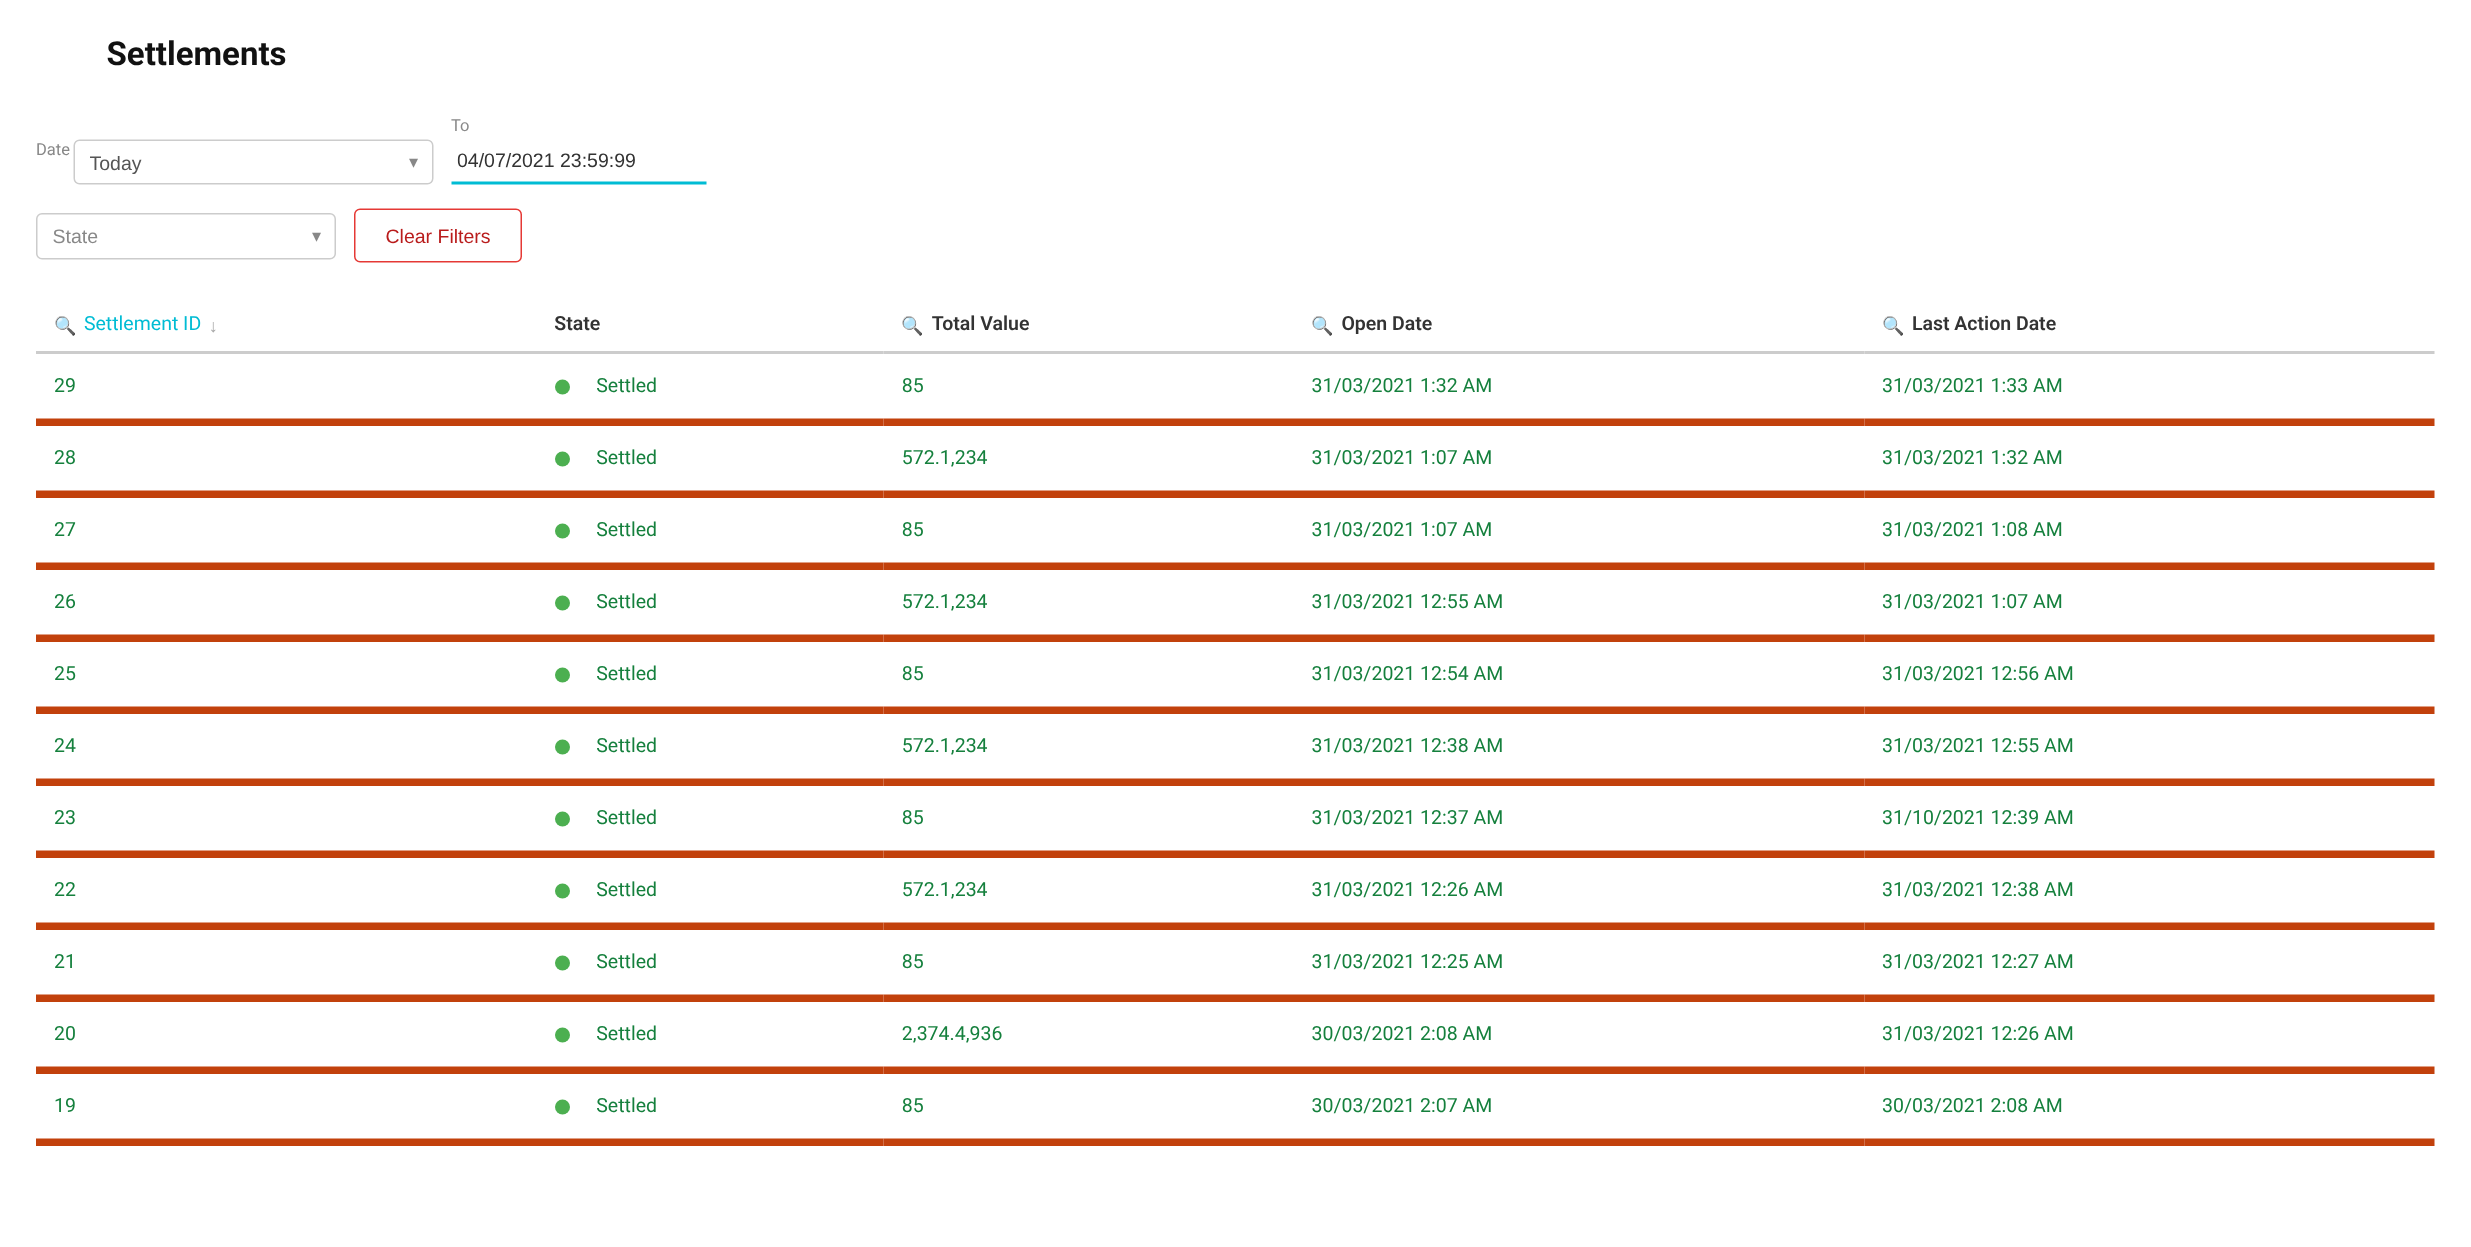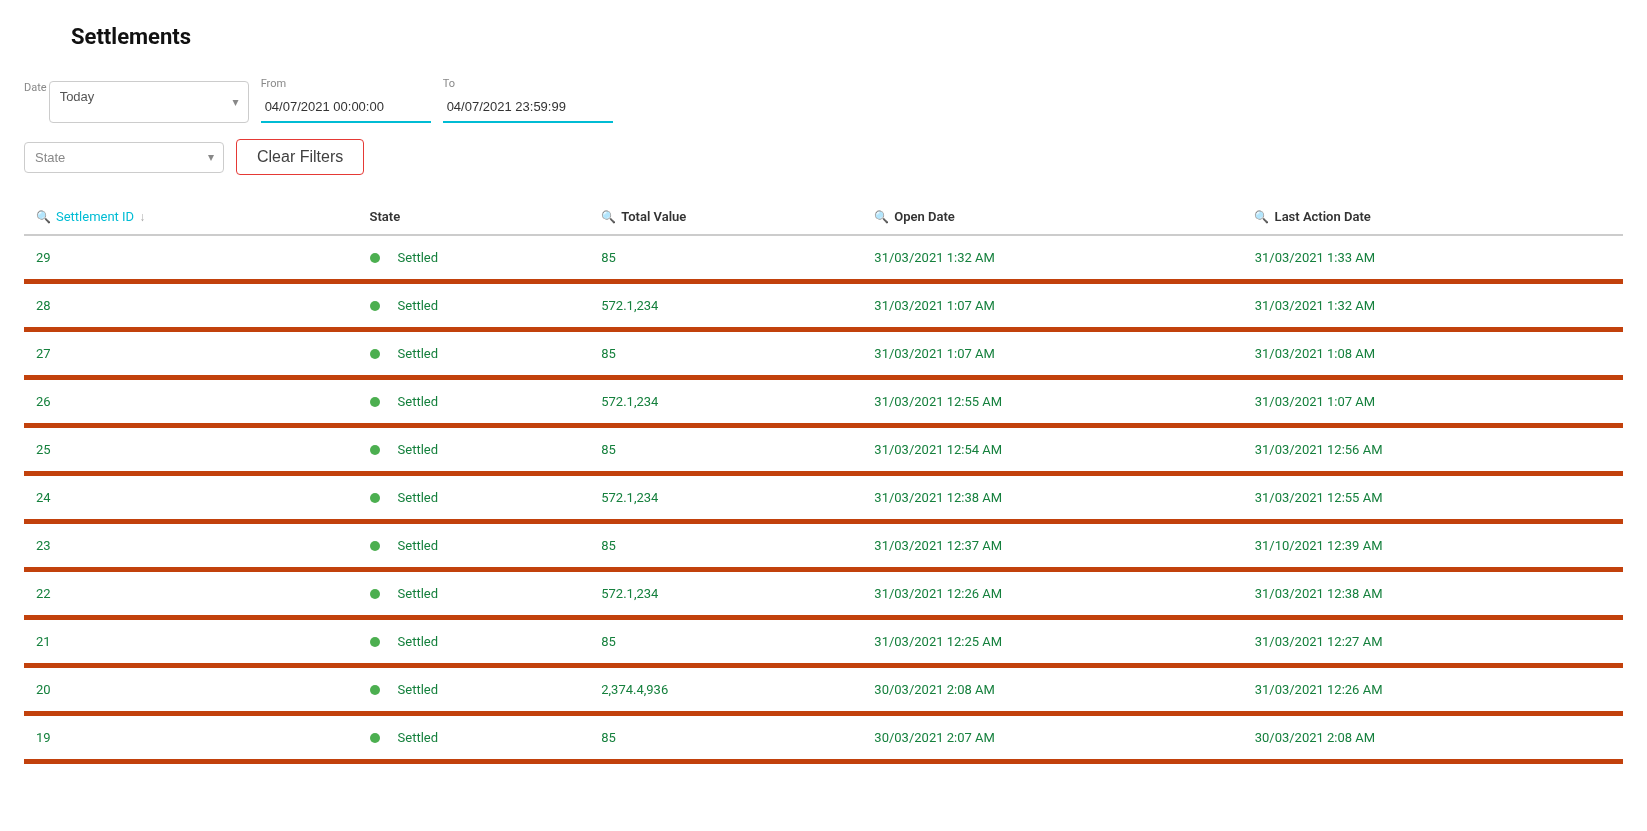--- a/index.html
+++ b/index.html
@@ -39,25 +39,25 @@
     }
     .select-wrapper {
       position: relative;
       display: inline-block;
     }
     .filter-select {
       appearance: none;
       -webkit-appearance: none;
       border: 1px solid #ccc;
       border-radius: 4px;
-      padding: 7px 32px 18px 10px;
+      padding: 7px 32px 6px 10px;
       font-size: 13px;
       color: #555;
       background: #fff;
-      width: 200px;
+      width: 240px;
       cursor: pointer;
       outline: none;
     }
     .chevron-icon {
       position: absolute;
       right: 10px;
       top: 50%;
       transform: translateY(-50%);
       pointer-events: none;
       color: #888;
@@ -73,24 +73,24 @@
       outline: none;
       background: transparent;
     }
     .date-input-group {
       display: flex;
       flex-direction: column;
     }
     .clear-filters-btn {
       border: 1.5px solid #e53935;
       background: #fff;
-      color: #404040;
+      color: #b91c1c;
       border-radius: 4px;
       padding: 7px 20px;
-      font-size: 16px;
+      font-size: 13px;
       cursor: pointer;
       height: 36px;
       display: flex;
       align-items: center;
     }
     .second-row {
       display: flex;
       gap: 12px;
       align-items: center;
       margin-bottom: 24px;
@@ -178,24 +178,20 @@
           <option>Today</option>
           <option>Yesterday</option>
           <option>Last 7 Days</option>
           <option>Last 30 Days</option>
           <option>Custom</option>
         </select>
         <span class="chevron-icon">▾</span>
       </div>
     </div>
 
-    <div class="date-input-group">
-      <span class="filter-label">From</span>
-      <input type="text" class="date-input" value="04/07/2021 00:00:00" style="">
-    </div>
 
     <div class="date-input-group">
       <span class="filter-label">To</span>
       <input type="text" class="date-input" value="04/07/2021 23:59:99" style="">
     </div>
   </div>
 
   <div class="second-row">
     <div class="state-select-wrapper">
       <select class="state-select">

